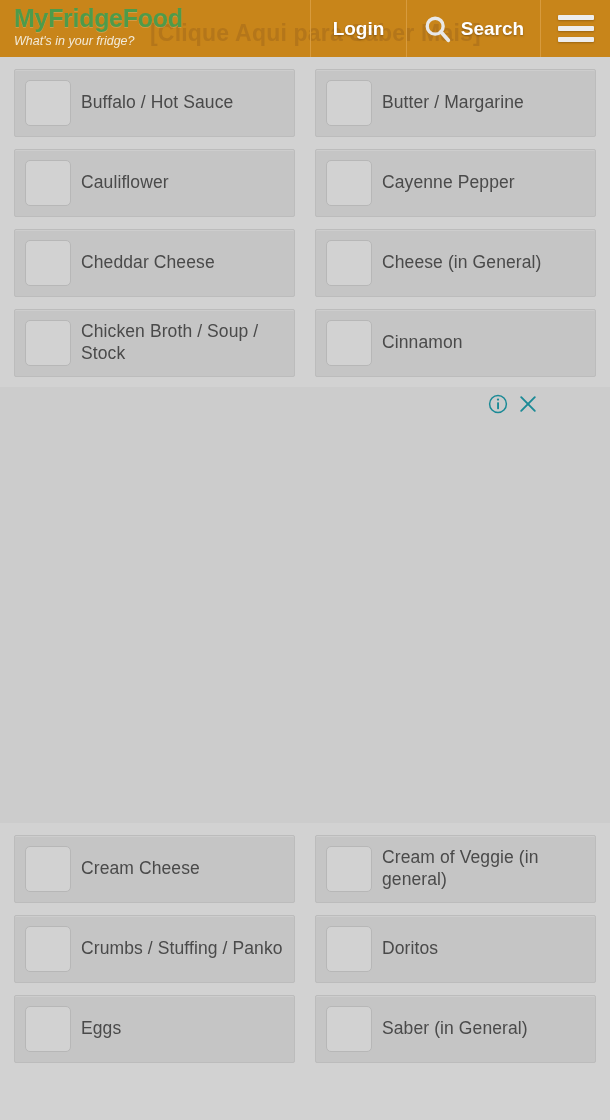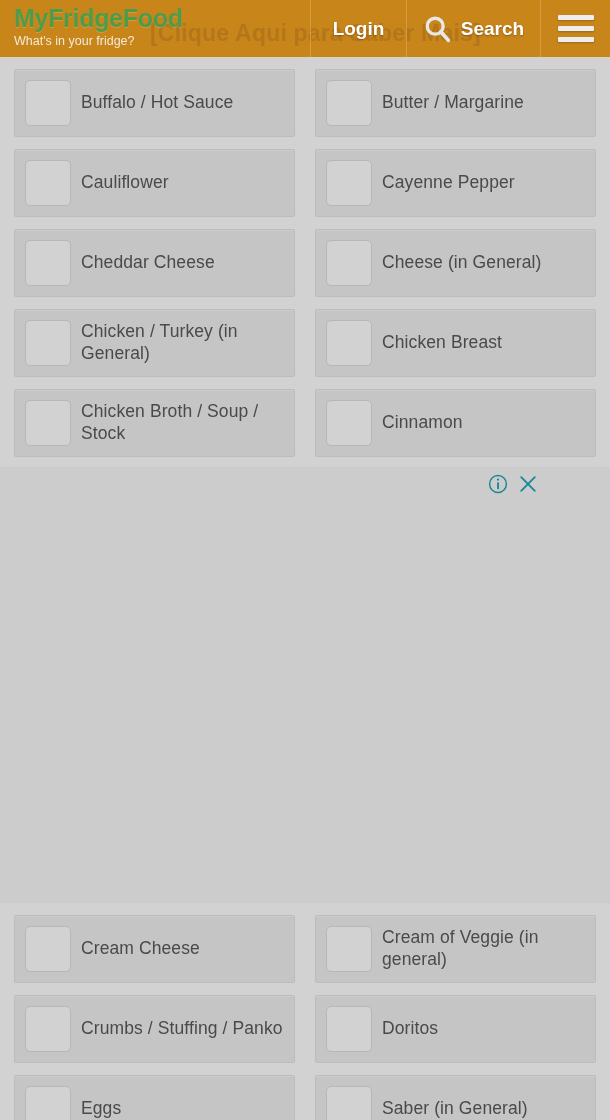--- a/index.html
+++ b/index.html
@@ -53,20 +53,21 @@
     line-height: 1.05;
     letter-spacing: -0.3px;
     text-shadow: 0 1px 0 rgba(255,255,255,0.18);
   }
 
   .brand-tag {
     font-size: 12.5px;
     color: #f2ead9;
     line-height: 1.2;
     margin-top: 3px;
+    font-style: italic;
   }
 
   .header-actions {
     position: relative;
     z-index: 2;
     margin-left: auto;
     display: flex;
     align-items: stretch;
   }
 
@@ -238,30 +239,20 @@
     <div class="ing-item">
       <span class="ing-check"></span>
       <span class="ing-label">Cheddar Cheese</span>
     </div>
     <div class="ing-item">
       <span class="ing-check"></span>
       <span class="ing-label">Cheese (in General)</span>
     </div>
   </div>
 
-  <div class="row">
-    <div class="ing-item">
-      <span class="ing-check"></span>
-      <span class="ing-label">Chicken / Turkey (in General)</span>
-    </div>
-    <div class="ing-item">
-      <span class="ing-check"></span>
-      <span class="ing-label">Chicken Breast</span>
-    </div>
-  </div>
 
   <div class="row">
     <div class="ing-item">
       <span class="ing-check"></span>
       <span class="ing-label">Chicken Broth / Soup / Stock</span>
     </div>
     <div class="ing-item">
       <span class="ing-check"></span>
       <span class="ing-label">Cinnamon</span>
     </div>

